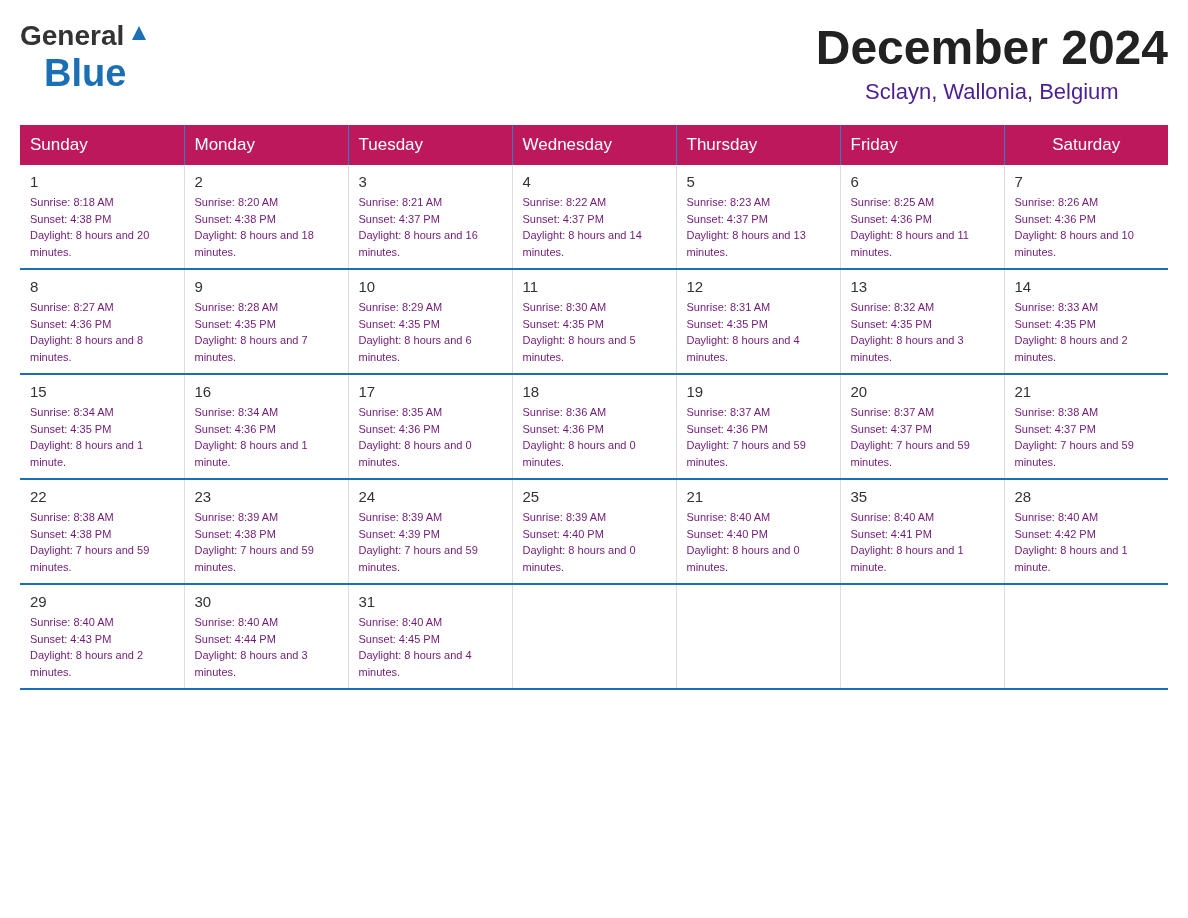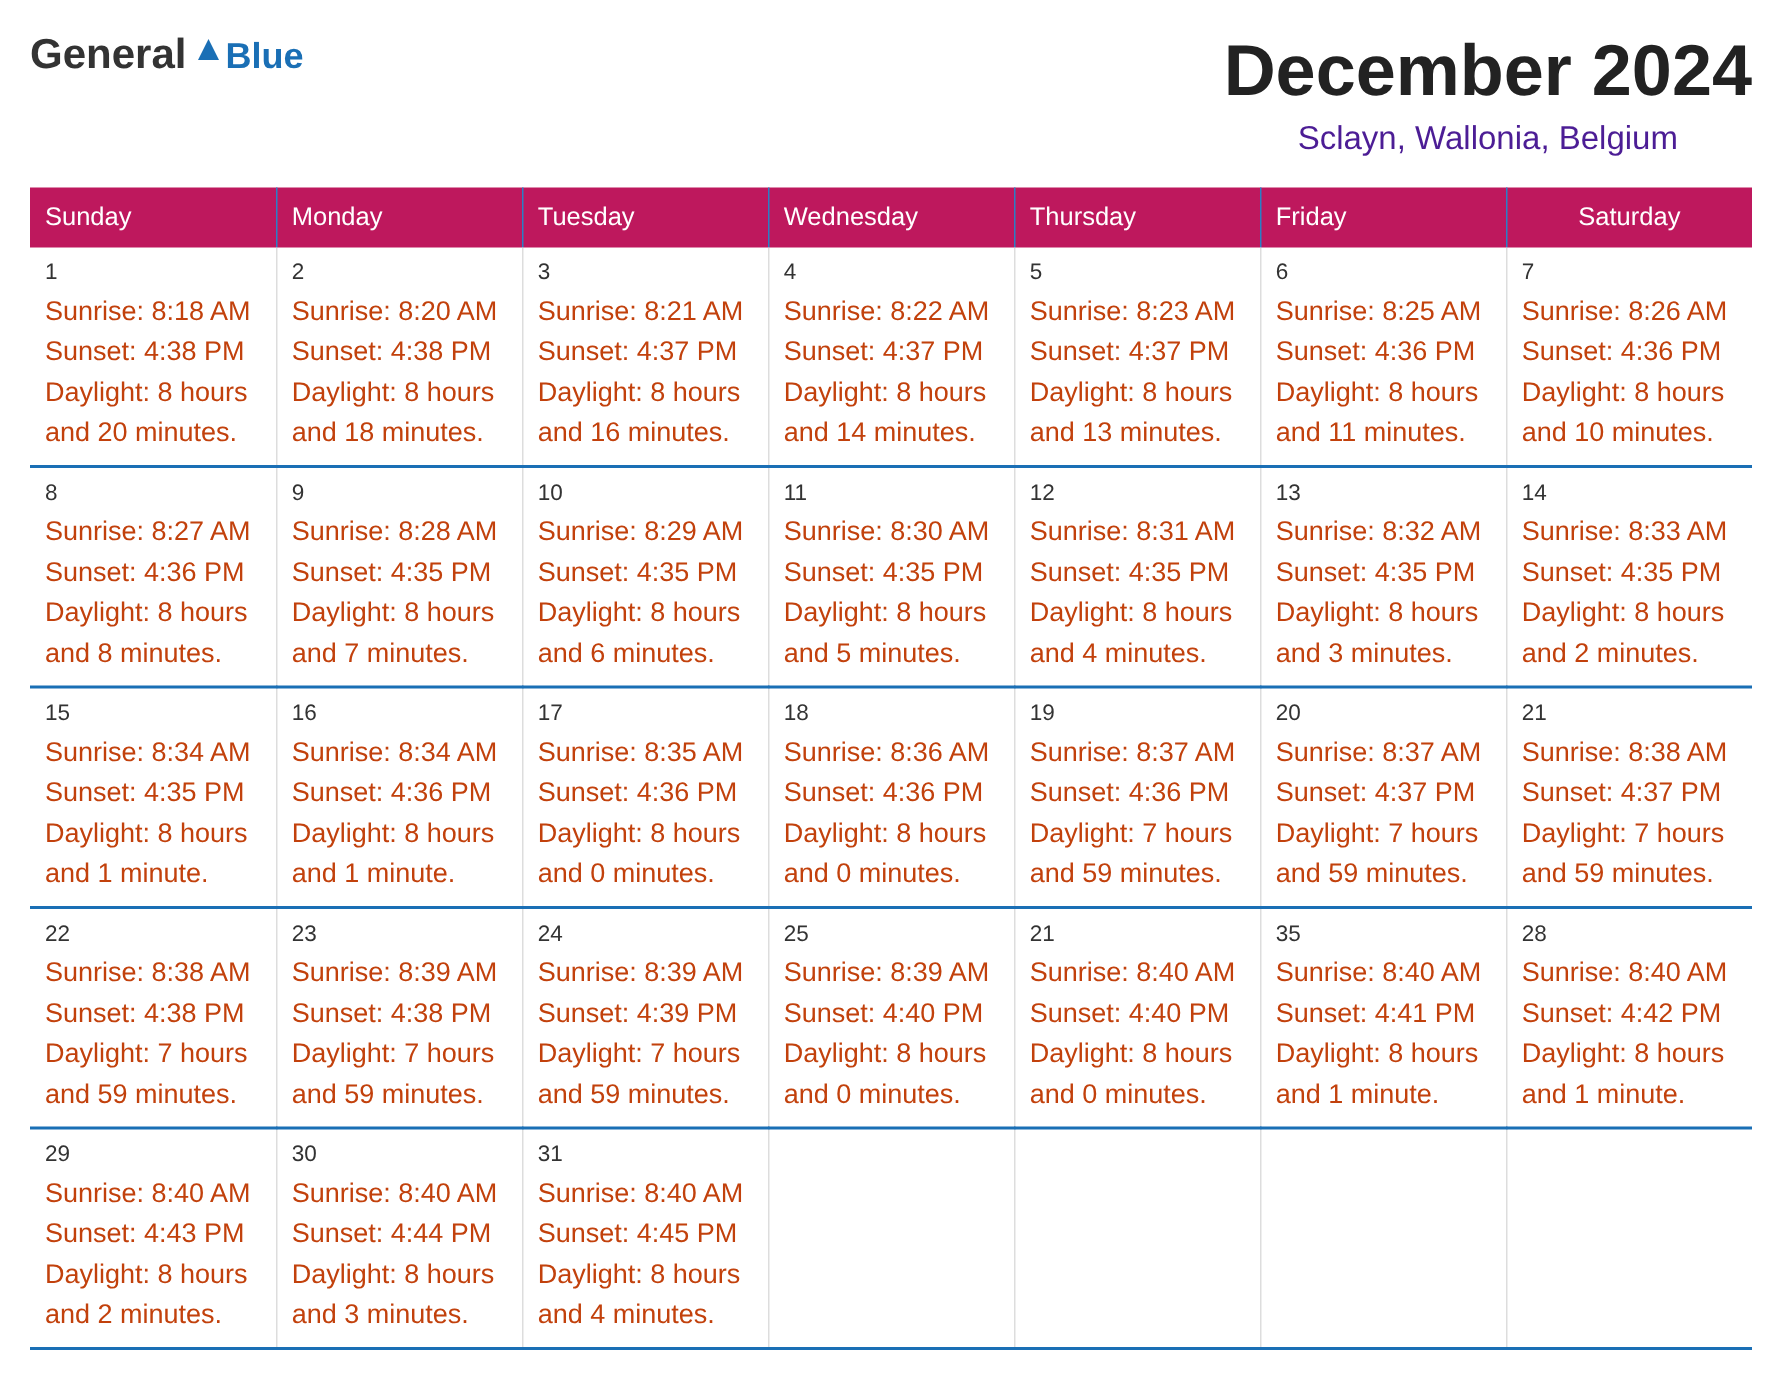--- a/index.html
+++ b/index.html
@@ -63,42 +63,42 @@
       border-right: none;
     }
     .day-number {
       font-size: 15px;
       font-weight: normal;
       color: #333;
       display: block;
       margin-bottom: 4px;
     }
     .day-info {
-      font-size: 18px;
-      color: #c2410c;
+      font-size: 11px;
+      color: #701a75;
       line-height: 1.5;
     }
     .empty-cell {
       background: #fff;
     }
     .logo-full {
       display: flex;
-      flex-direction: row;
-      align-items: flex-end;
+      flex-direction: column;
+      align-items: center;
     }
     .logo-row1 {
       font-size: 28px;
       font-weight: bold;
       color: #333;
       display: flex;
       align-items: center;
       gap: 2px;
     }
     .logo-row2 {
-      font-size: 24px;
+      font-size: 38px;
       font-weight: bold;
       color: #1a6fb5;
       margin-left: 0;
     }
     
   </style>
 </head>
 <body>
 
 <div class="header">

